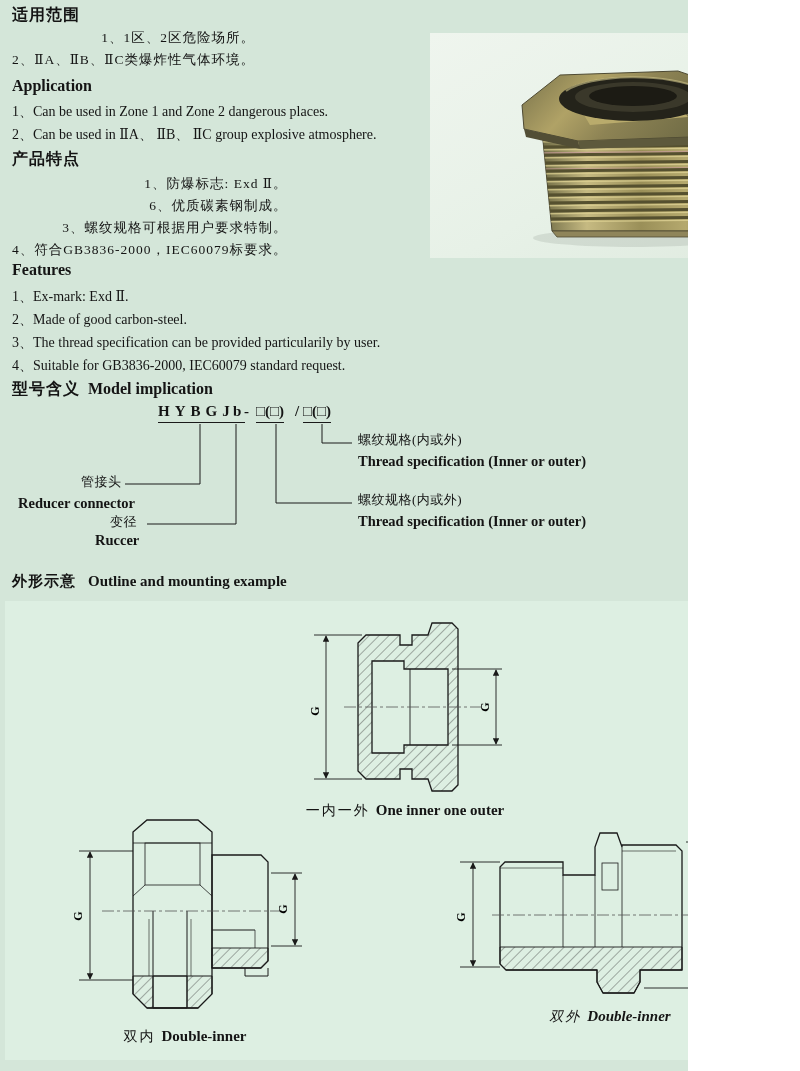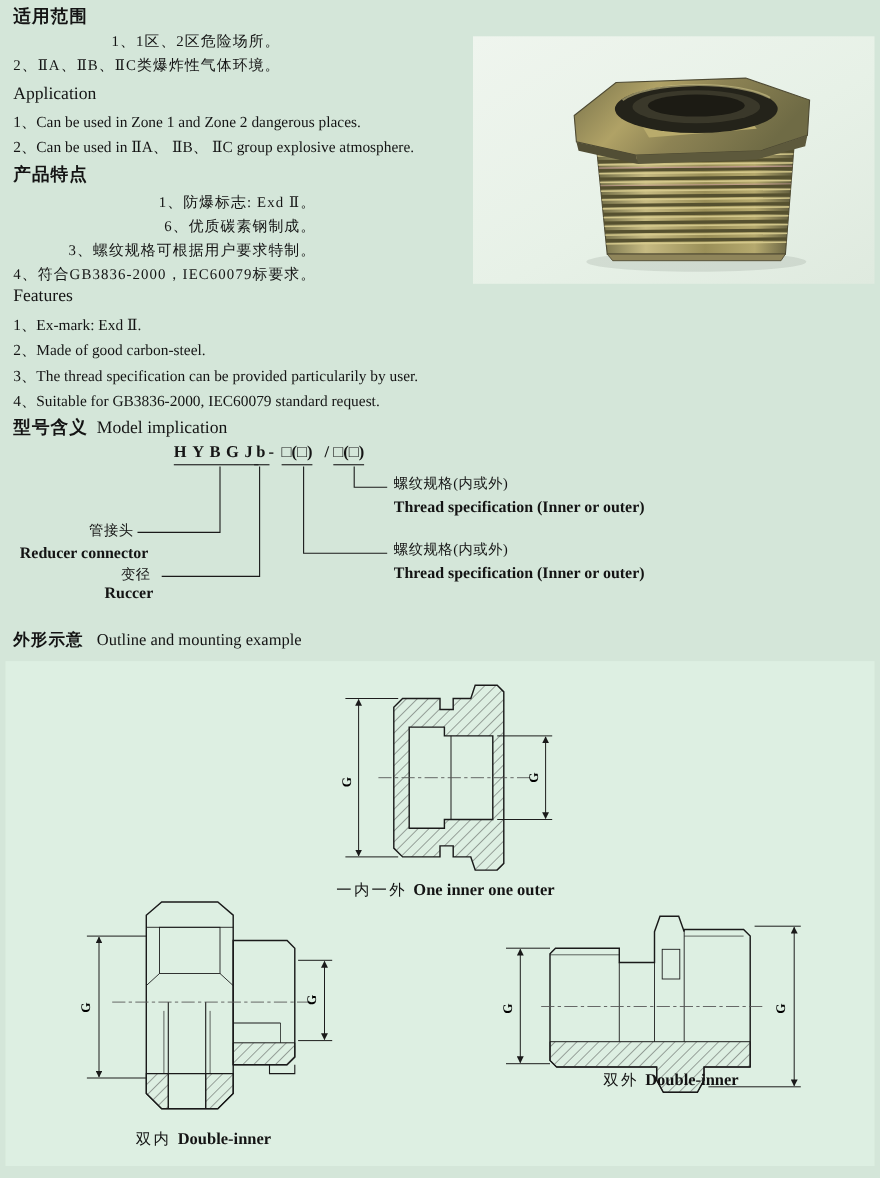--- a/index.html
+++ b/index.html
@@ -1,24 +1,24 @@
 <!DOCTYPE html>
 <html><head>
 <meta charset="utf-8">
 <style>
   html,body{margin:0;padding:0;}
   .page{
-    position:relative; width:800px; height:1071px; overflow:hidden;
+    position:relative; width:688px; height:1071px; overflow:hidden;
     background:#d4e6d9;
     font-family:"Liberation Serif","DejaVu Serif",serif;
     color:#141414;
   }
   .abs{position:absolute;}
   .h-cn{font-size:16px;font-weight:bold;letter-spacing:1px;font-family:"DejaVu Sans","Liberation Sans",sans-serif;}
-  .h-en{font-size:16px;font-weight:normal;text-align:right;}
+  .h-en{font-size:16px;font-weight:bold;text-align:right;}
   .li-cn{font-size:13.5px;letter-spacing:1px;line-height:22px;white-space:nowrap;text-align:right;}
   .li-en{font-size:14px;line-height:23px;white-space:nowrap;}
   .code-seg{font-size:15px;font-weight:bold;display:inline-block;}
   .code-underline{border-bottom:1.5px solid #1a1a1a;padding-bottom:2px;}
   .lbl-cn{font-size:13px;letter-spacing:0.5px;white-space:nowrap;}
   .lbl-en{font-size:14.5px;font-weight:bold;white-space:nowrap;}
   .panel{background:#ddefe2;}
   .photo{background:linear-gradient(150deg,#eff5ee 0%,#e7f1e7 55%,#dfeadf 100%);}
   .cap{text-align:center;white-space:nowrap;}
   .cap .c1{font-size:14px;letter-spacing:2px;font-family:"DejaVu Sans","Liberation Sans",sans-serif;}
@@ -291,17 +291,17 @@
     </g>
     <text class="dimtext" x="17" y="92" text-anchor="middle" transform="rotate(-90 17 92)">G</text>
 
     <g stroke="#1a1a1a" stroke-width="0.9">
       <line x1="238" y1="17" x2="280" y2="17"></line>
       <line x1="196" y1="163" x2="280" y2="163"></line>
       <line x1="274" y1="18" x2="274" y2="162" marker-start="url(#m3)" marker-end="url(#m3)"></line>
     </g>
     <text class="dimtext" x="266" y="92" text-anchor="middle" transform="rotate(-90 266 92)">G</text>
   </svg>
-  <div class="abs cap" style="left:485px;top:973px;width:250px;">
+  <div class="abs cap" style="left:485px;top:1007px;width:250px;font-style:italic;">
     <span class="c1">双外</span><span class="c2">Double-inner</span>
   </div>
 
 </div>
 
 </body></html>

